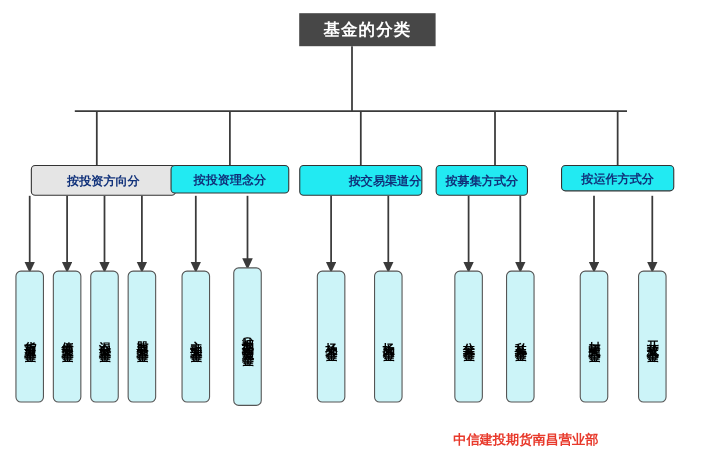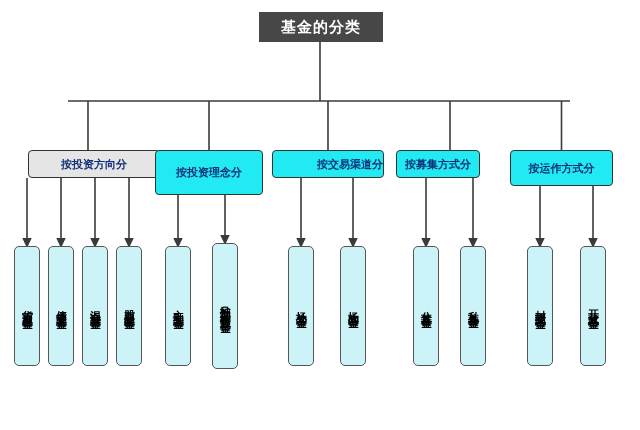--- a/index.html
+++ b/index.html
@@ -112,38 +112,38 @@
         <line x1="450" y1="101" x2="450" y2="150" stroke="#3a3a3a" stroke-width="1.6"></line>
         <line x1="426" y1="178" x2="426" y2="243" stroke="#3a3a3a" stroke-width="1.6" marker-end="url(#arrowhead)"></line>
         <line x1="473" y1="178" x2="473" y2="243" stroke="#3a3a3a" stroke-width="1.6" marker-end="url(#arrowhead)"></line>
         <line x1="561.5" y1="101" x2="561.5" y2="150" stroke="#3a3a3a" stroke-width="1.6"></line>
         <line x1="540" y1="178" x2="540" y2="243" stroke="#3a3a3a" stroke-width="1.6" marker-end="url(#arrowhead)"></line>
         <line x1="593" y1="178" x2="593" y2="243" stroke="#3a3a3a" stroke-width="1.6" marker-end="url(#arrowhead)"></line>
       </g>
   </svg>
 
   <div id="root-box-host">
-      <div class="root-box" style="left: 259px; top: 12px; width: 124px; height: 30px; background: rgb(71, 71, 71); color: rgb(255, 255, 255);">
+      <div class="root-box" style="left: 272px; top: 12px; width: 124px; height: 30px; background: rgb(71, 71, 71); color: rgb(255, 255, 255);">
         <span>基金的分类</span>
       </div>
     </div>
   <div id="category-host">
       <div class="cat-box" style="left: 28px; top: 150px; width: 132px; height: 28px; background: #e5e5e5; color: rgb(16, 49, 122);">
         <span>按投资方向分</span>
       </div>
-      <div class="cat-box" style="left: 155px; top: 150px; width: 108px; height: 45px; background: rgb(34, 234, 242); color: rgb(16, 49, 122);">
+      <div class="cat-box" style="left: 155px; top: 150px; width: 108px; height: 26px; background: rgb(34, 234, 242); color: rgb(16, 49, 122);">
         <span>按投资理念分</span>
       </div>
       <div class="cat-box" style="left: 272px; top: 150px; width: 112px; height: 28px; background: rgb(34, 234, 242); color: rgb(16, 49, 122); justify-content: flex-end;">
         <span>按交易渠道分</span>
       </div>
       <div class="cat-box" style="left: 396px; top: 150px; width: 84px; height: 28px; background: rgb(34, 234, 242); color: rgb(16, 49, 122);">
         <span>按募集方式分</span>
       </div>
-      <div class="cat-box" style="left: 510px; top: 150px; width: 103px; height: 36px; background: rgb(34, 234, 242); color: rgb(16, 49, 122);">
+      <div class="cat-box" style="left: 510px; top: 150px; width: 103px; height: 24px; background: rgb(34, 234, 242); color: rgb(16, 49, 122);">
         <span>按运作方式分</span>
       </div>
     </div>
   <div id="leaf-host">
       <div class="leaf-box" style="left: 14px; top: 246px; width: 26px; height: 120px; background: rgb(204, 244, 248); color: rgb(0, 0, 0);">
         <span class="leaf-text">货币型基金</span>
       </div>
       <div class="leaf-box" style="left: 48px; top: 246px; width: 26px; height: 120px; background: rgb(204, 244, 248); color: rgb(0, 0, 0);">
         <span class="leaf-text">债券型基金</span>
       </div>
@@ -172,14 +172,15 @@
         <span class="leaf-text">私募基金</span>
       </div>
       <div class="leaf-box" style="left: 527px; top: 246px; width: 26px; height: 120px; background: rgb(204, 244, 248); color: rgb(0, 0, 0);">
         <span class="leaf-text">封闭式基金</span>
       </div>
       <div class="leaf-box" style="left: 580px; top: 246px; width: 26px; height: 120px; background: rgb(204, 244, 248); color: rgb(0, 0, 0);">
         <span class="leaf-text">开放式基金</span>
       </div>
     </div>
 
+  <div class="footer-note" id="footer-note" style="left: 412px; top: 392px; color: rgb(232, 57, 43);">中信建投期货南昌营业部</div>
 
 </div>
 
 </body></html>

